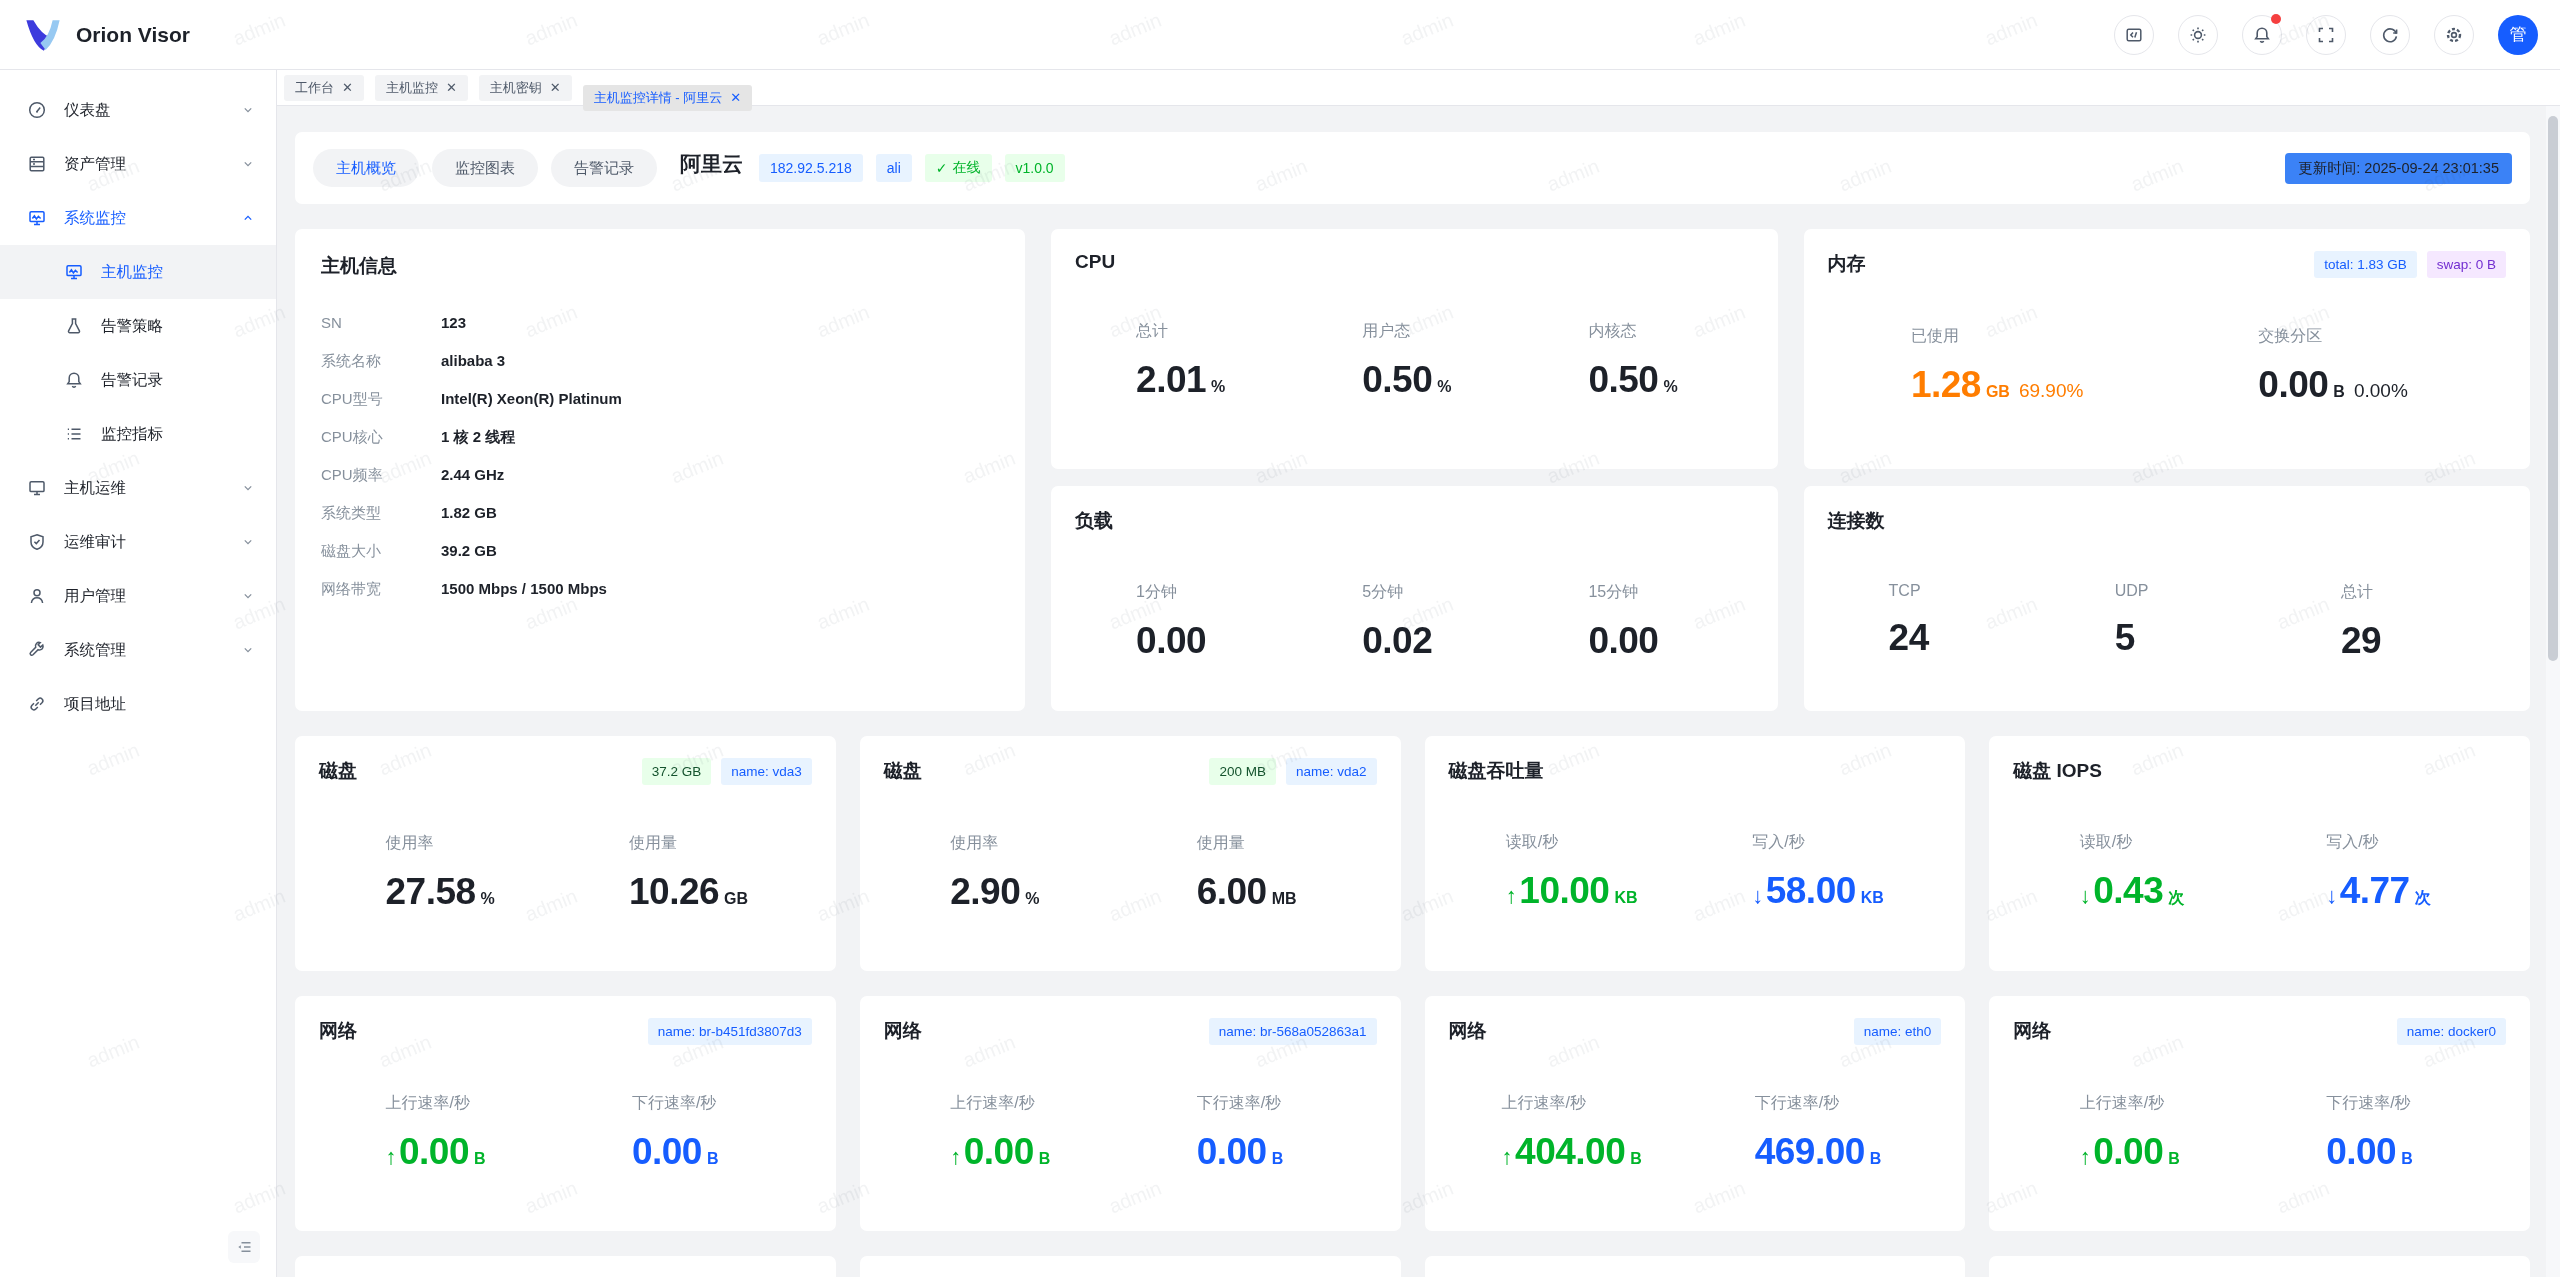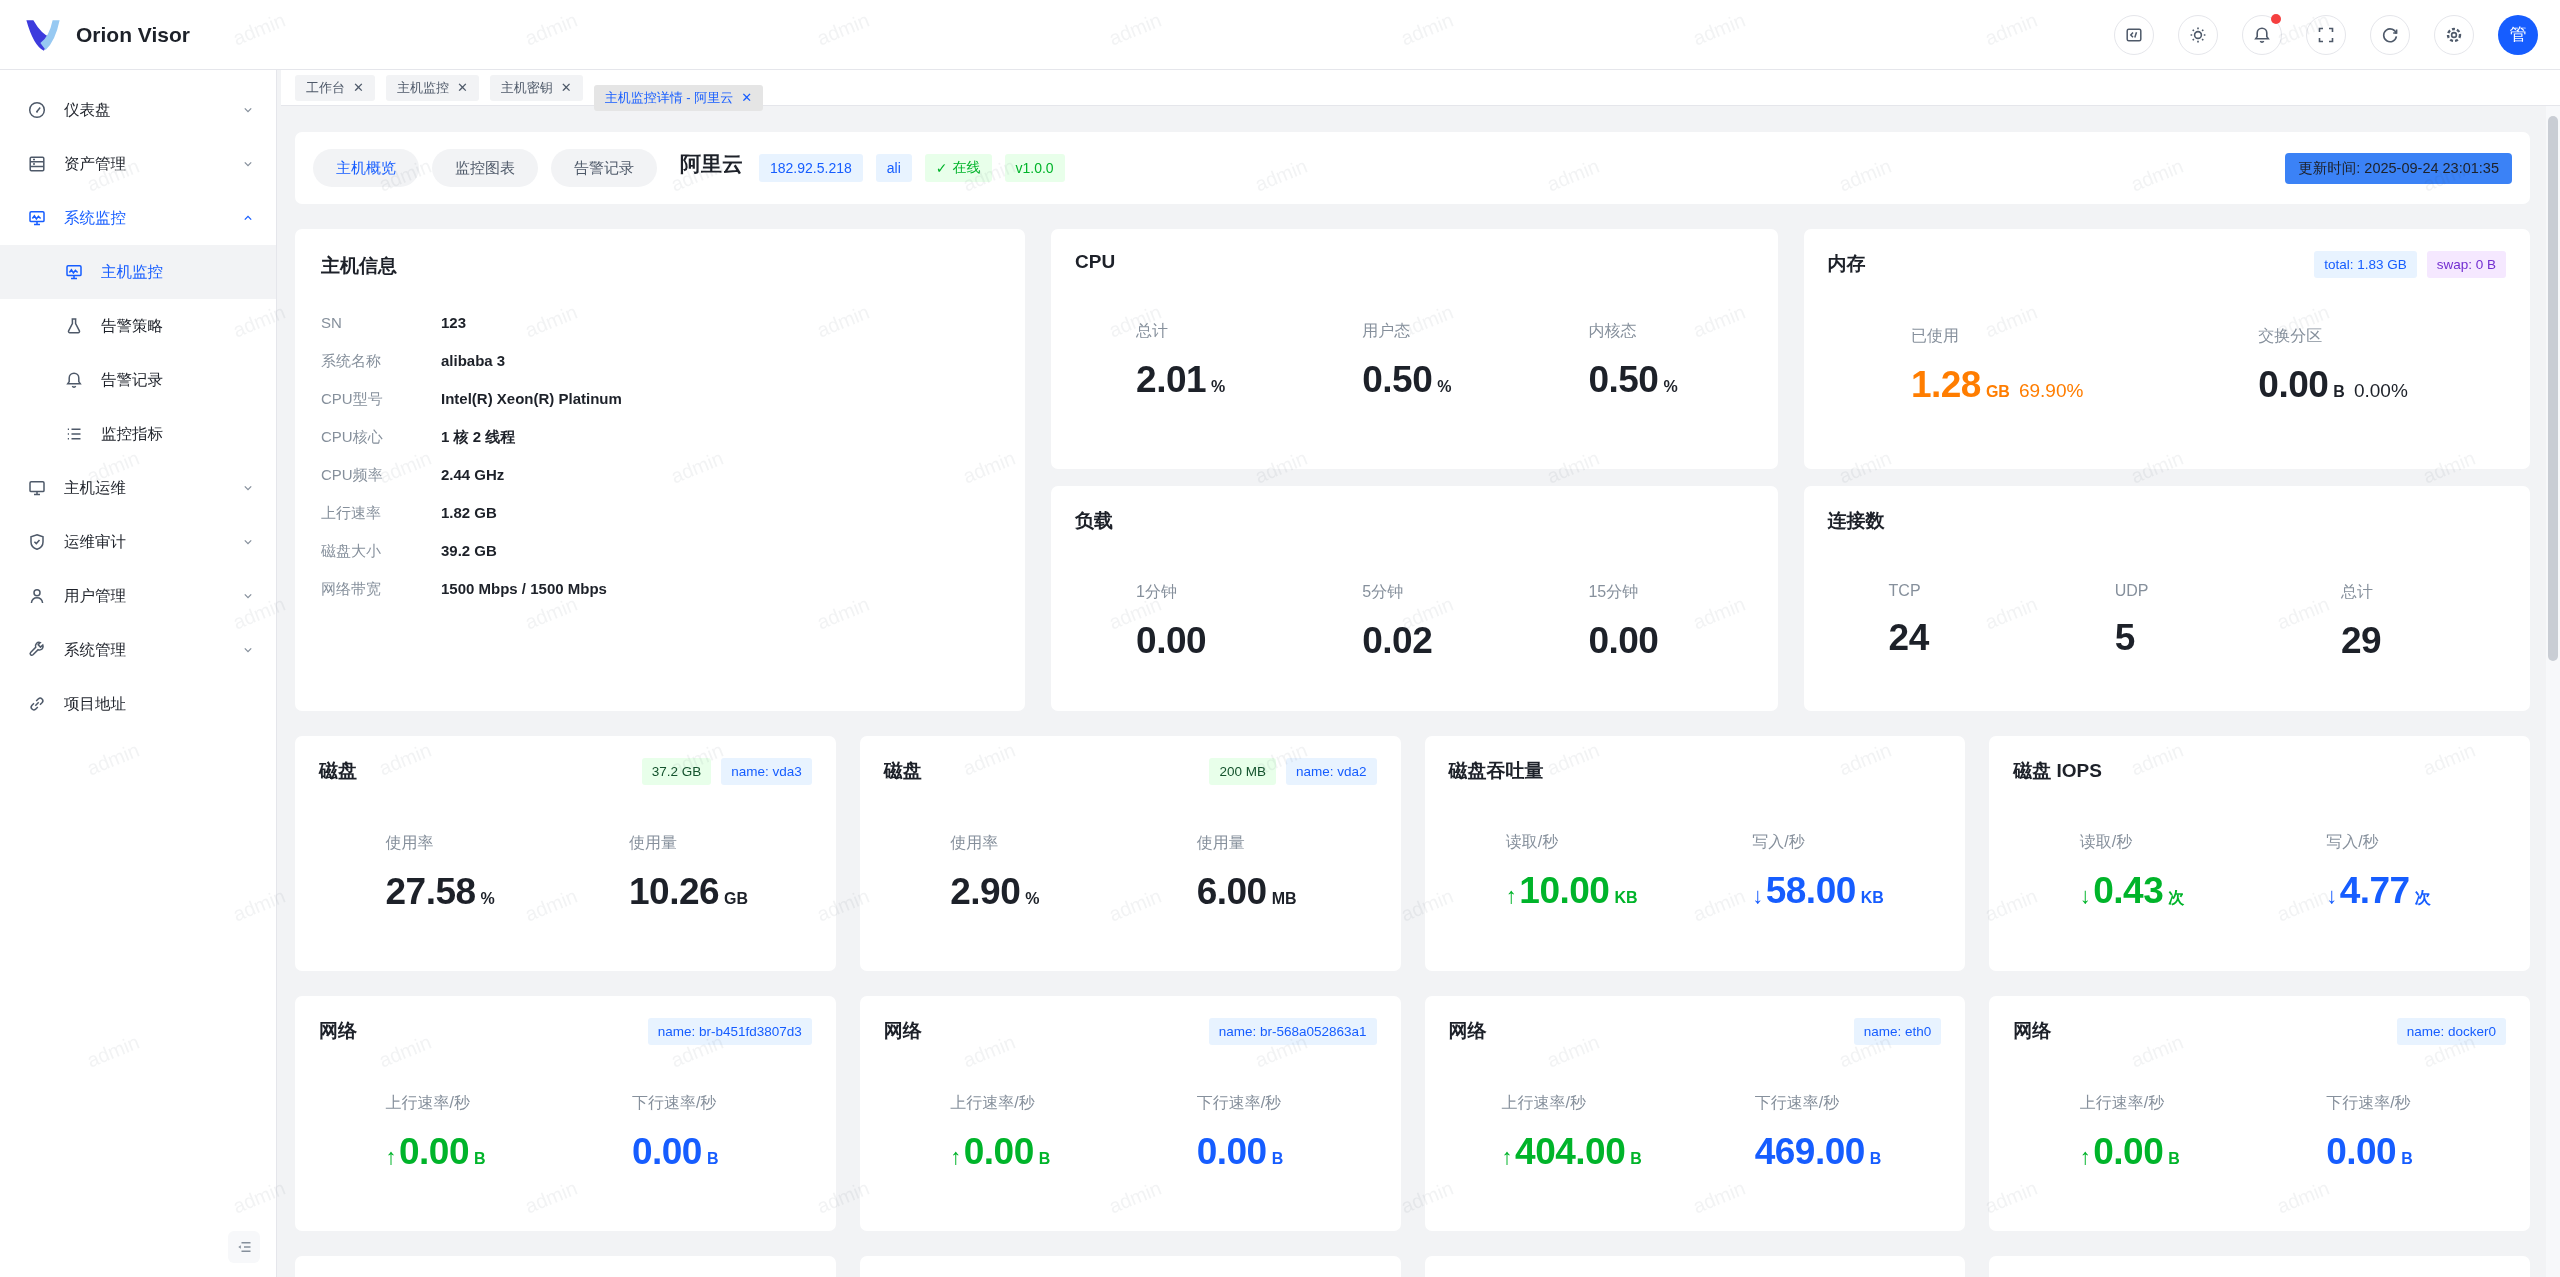--- a/index.html
+++ b/index.html
@@ -10,21 +10,21 @@
   .logo-wrap { display:flex; align-items:center; gap:12px; }
   .app-title { font-size:21px; font-weight:600; color:#1d2129; }
   .topbar-spacer { flex:1; }
   .tb-actions { display:flex; align-items:center; gap:24px; }
   .icon-btn { width:40px; height:40px; border-radius:50%; border:1px solid #e5e6eb; background:#fff; display:flex; align-items:center; justify-content:center; color:#4e5969; position:relative; cursor:pointer; }
   .icon-btn svg { stroke:#4e5969; }
   .red-dot { position:absolute; top:-2px; right:0px; width:10px; height:10px; border-radius:50%; background:#f53f3f; }
   .avatar { width:40px; height:40px; border-radius:50%; background:#165dff; color:#fff; font-size:17px; display:flex; align-items:center; justify-content:center; cursor:pointer; }
 
   
-  .tabbar { position:absolute; left:281px; top:70px; right:0; height:36px; background:#fff; border-bottom:1px solid #e5e6eb; display:flex; align-items:center; gap:11px; padding:0 14px; z-index:2; }
+  .tabbar { position:absolute; left:270px; top:70px; right:0; height:36px; background:#fff; border-bottom:1px solid #e5e6eb; display:flex; align-items:center; gap:11px; padding:0 14px; z-index:2; }
   .tab { height:26px; display:flex; align-items:center; gap:8px; padding:0 11px; border-radius:3px; background:#f2f3f5; color:#4e5969; font-size:13px; cursor:pointer; white-space:nowrap; }
   .tab .x { font-size:13px; color:#4e5969; }
   .tab.active { background:#e5e5e5; color:#165dff;margin-top:20px; }
   .tab.active .x { color:#165dff; }
 
   
   .sidebar { position:absolute; left:0; top:70px; bottom:0; width:277px; background:#fff; border-right:1px solid #e5e6eb; z-index:2; padding-top:13px; }
   .menu-item { height:54px; display:flex; align-items:center; padding:0 20px 0 27px; cursor:pointer; color:#1d2129; font-size:15.5px; }
   .menu-item .mi-icon { width:20px; height:20px; margin-right:17px; display:flex; align-items:center; justify-content:center; color:#4e5969; }
   .menu-item .mi-icon svg { stroke:#4e5969; }
@@ -355,21 +355,21 @@
           </div>
         <div class="info-row">
             <span class="info-label">CPU核心</span>
             <span class="info-value">1 核 2 线程</span>
           </div>
         <div class="info-row">
             <span class="info-label">CPU频率</span>
             <span class="info-value">2.44 GHz</span>
           </div>
         <div class="info-row">
-            <span class="info-label">上行速率</span>
+            <span class="info-label">系统类型</span>
             <span class="info-value">1.82 GB</span>
           </div>
         <div class="info-row">
             <span class="info-label">磁盘大小</span>
             <span class="info-value">39.2 GB</span>
           </div>
         <div class="info-row">
             <span class="info-label">网络带宽</span>
             <span class="info-value">1500 Mbps / 1500 Mbps</span>
           </div>

